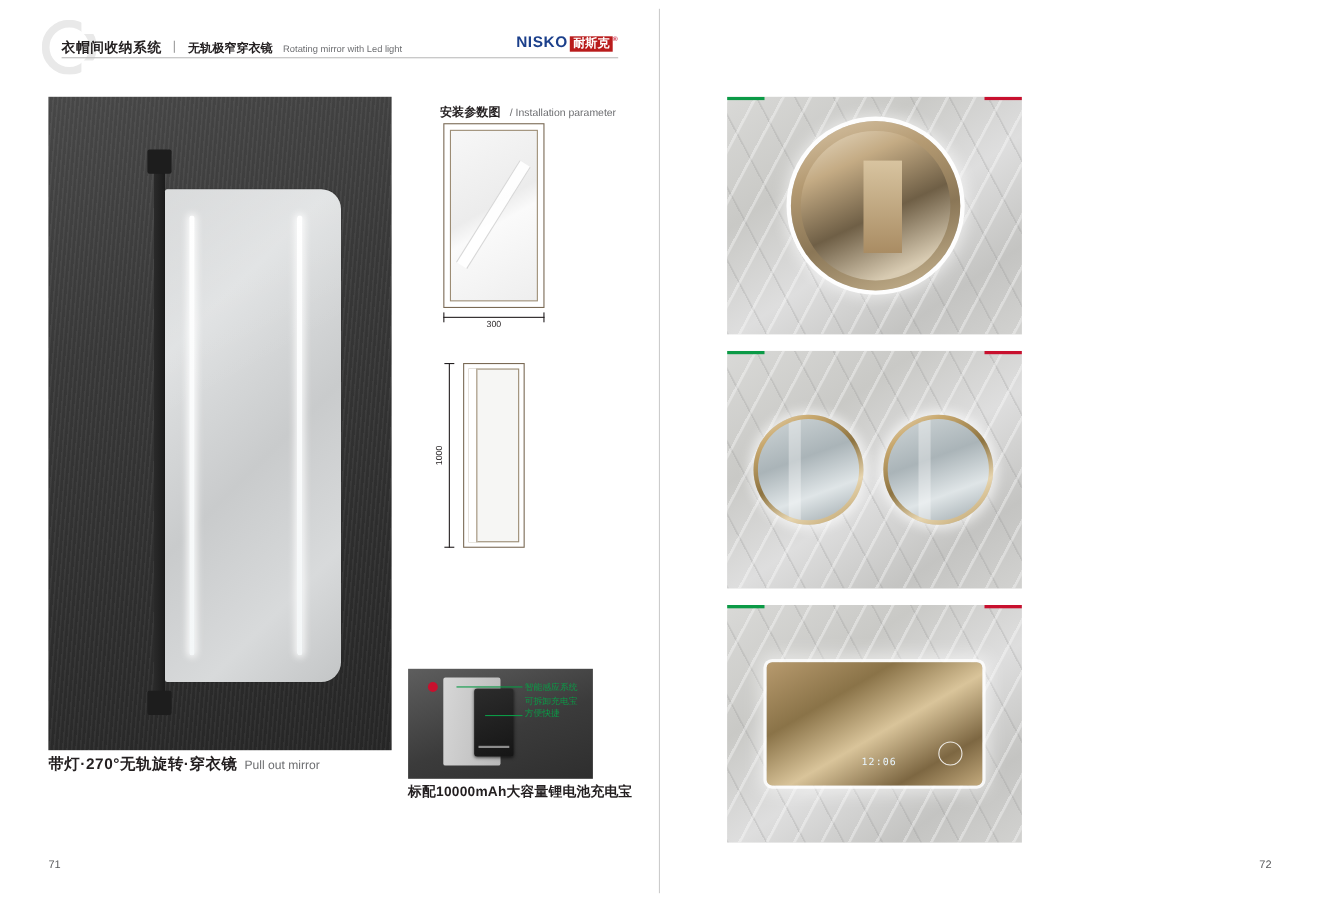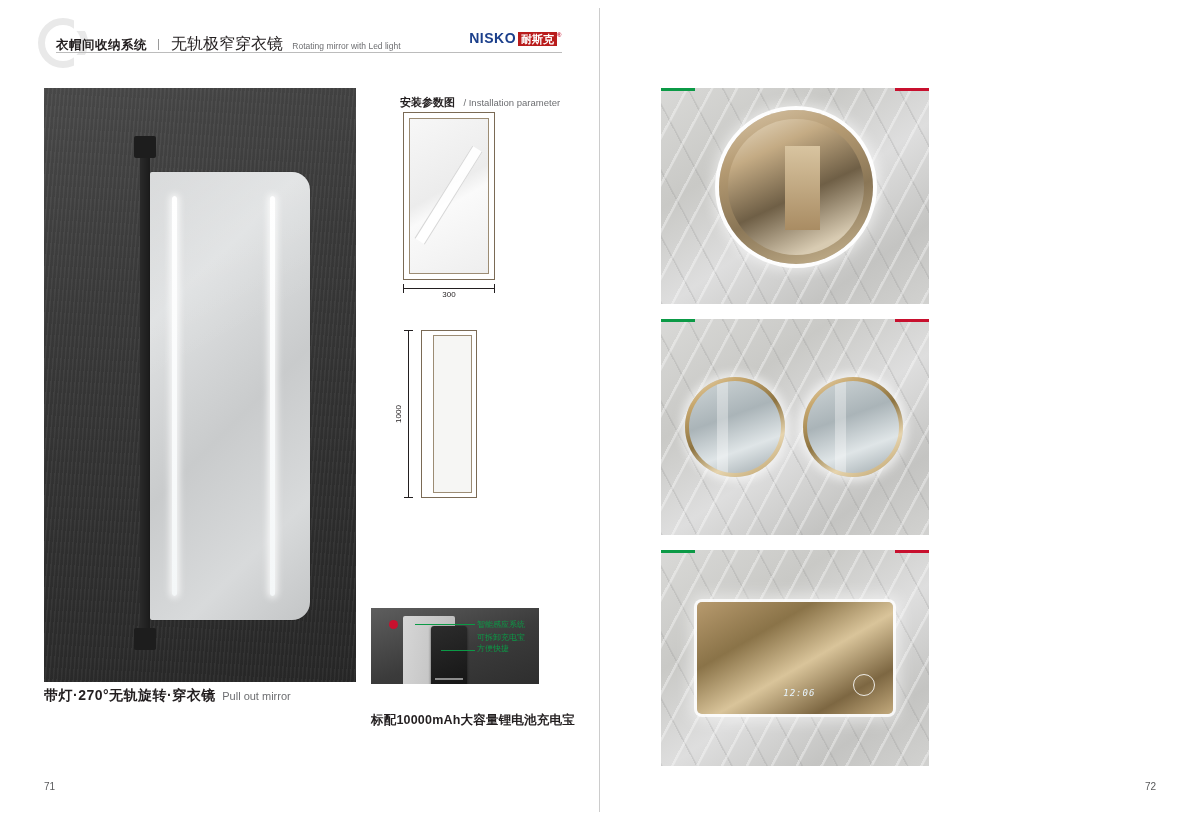--- a/index.html
+++ b/index.html
@@ -69,22 +69,22 @@
   }
   .hdr-sep {
     display: inline-block;
     width: 1px;
     height: 11px;
     background: #9a9a9a;
     margin: 0 7px;
     vertical-align: -1px;
   }
   .hdr-cn2 {
-    font-size: 16px;
-    font-weight: normal;
+    font-size: 11px;
+    font-weight: bold;
     color: #231f20;
   }
   .hdr-en {
     font-size: 8.5px;
     color: #6d6e71;
     margin-left: 5px;
   }
   .hdr-rule {
     position: absolute;
     left: 18px;
@@ -366,21 +366,21 @@
     transform: translateY(-50%) rotate(-90deg);
     white-space: nowrap;
   }
 
   
   .pb-photo {
     position: absolute;
     left: 371px;
     top: 608px;
     width: 168px;
-    height: 76px;
+    height: 100px;
     background: linear-gradient(160deg, #5e5e5e 0%, #3b3b3b 55%, #2e2e2e 100%);
     overflow: hidden;
   }
   .pb-body {
     position: absolute;
     left: 32px;
     top: 8px;
     width: 52px;
     height: 80px;
     background: linear-gradient(100deg, #d7d7d7, #b9b9b9);
@@ -507,21 +507,20 @@
     height: 100%;
     background: rgba(255,255,255,0.35);
   }
 
   .rect-mirror {
     position: absolute;
     background: linear-gradient(150deg, #b79a6e 0%, #8a7348 30%, #d9c49a 55%, #7d6742 80%, #c2a97c 100%);
     border-radius: 5px;
     box-shadow: 0 0 0 3px rgba(255,255,255,0.8), 0 0 16px 6px rgba(255,255,255,0.55);
     overflow: hidden;
-    font-style: italic;
   }
   .rect-mirror .clock {
     position: absolute;
     left: 44%;
     bottom: 14%;
     font-size: 9px;
     color: #e9f6ff;
     font-family: "DejaVu Sans Mono", monospace;
     letter-spacing: 1px;
   }

